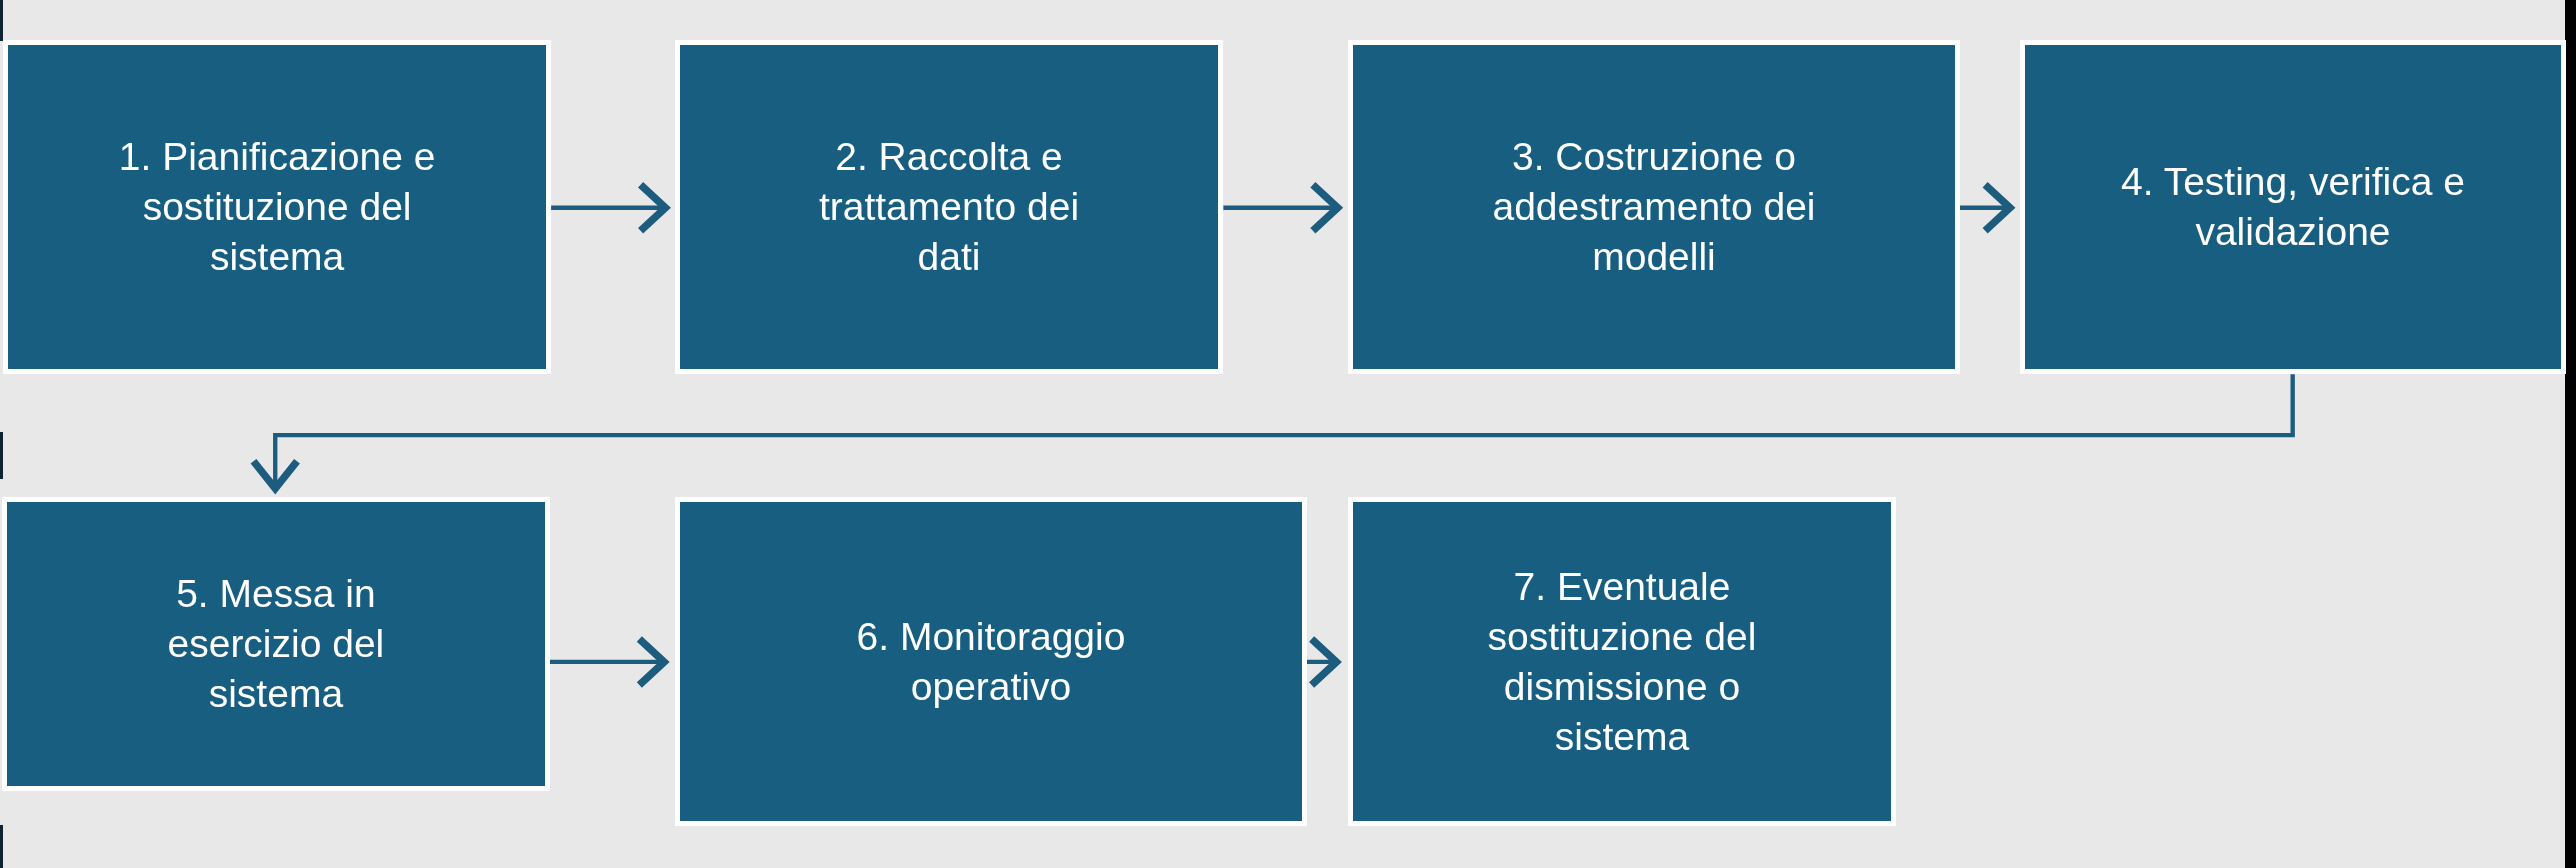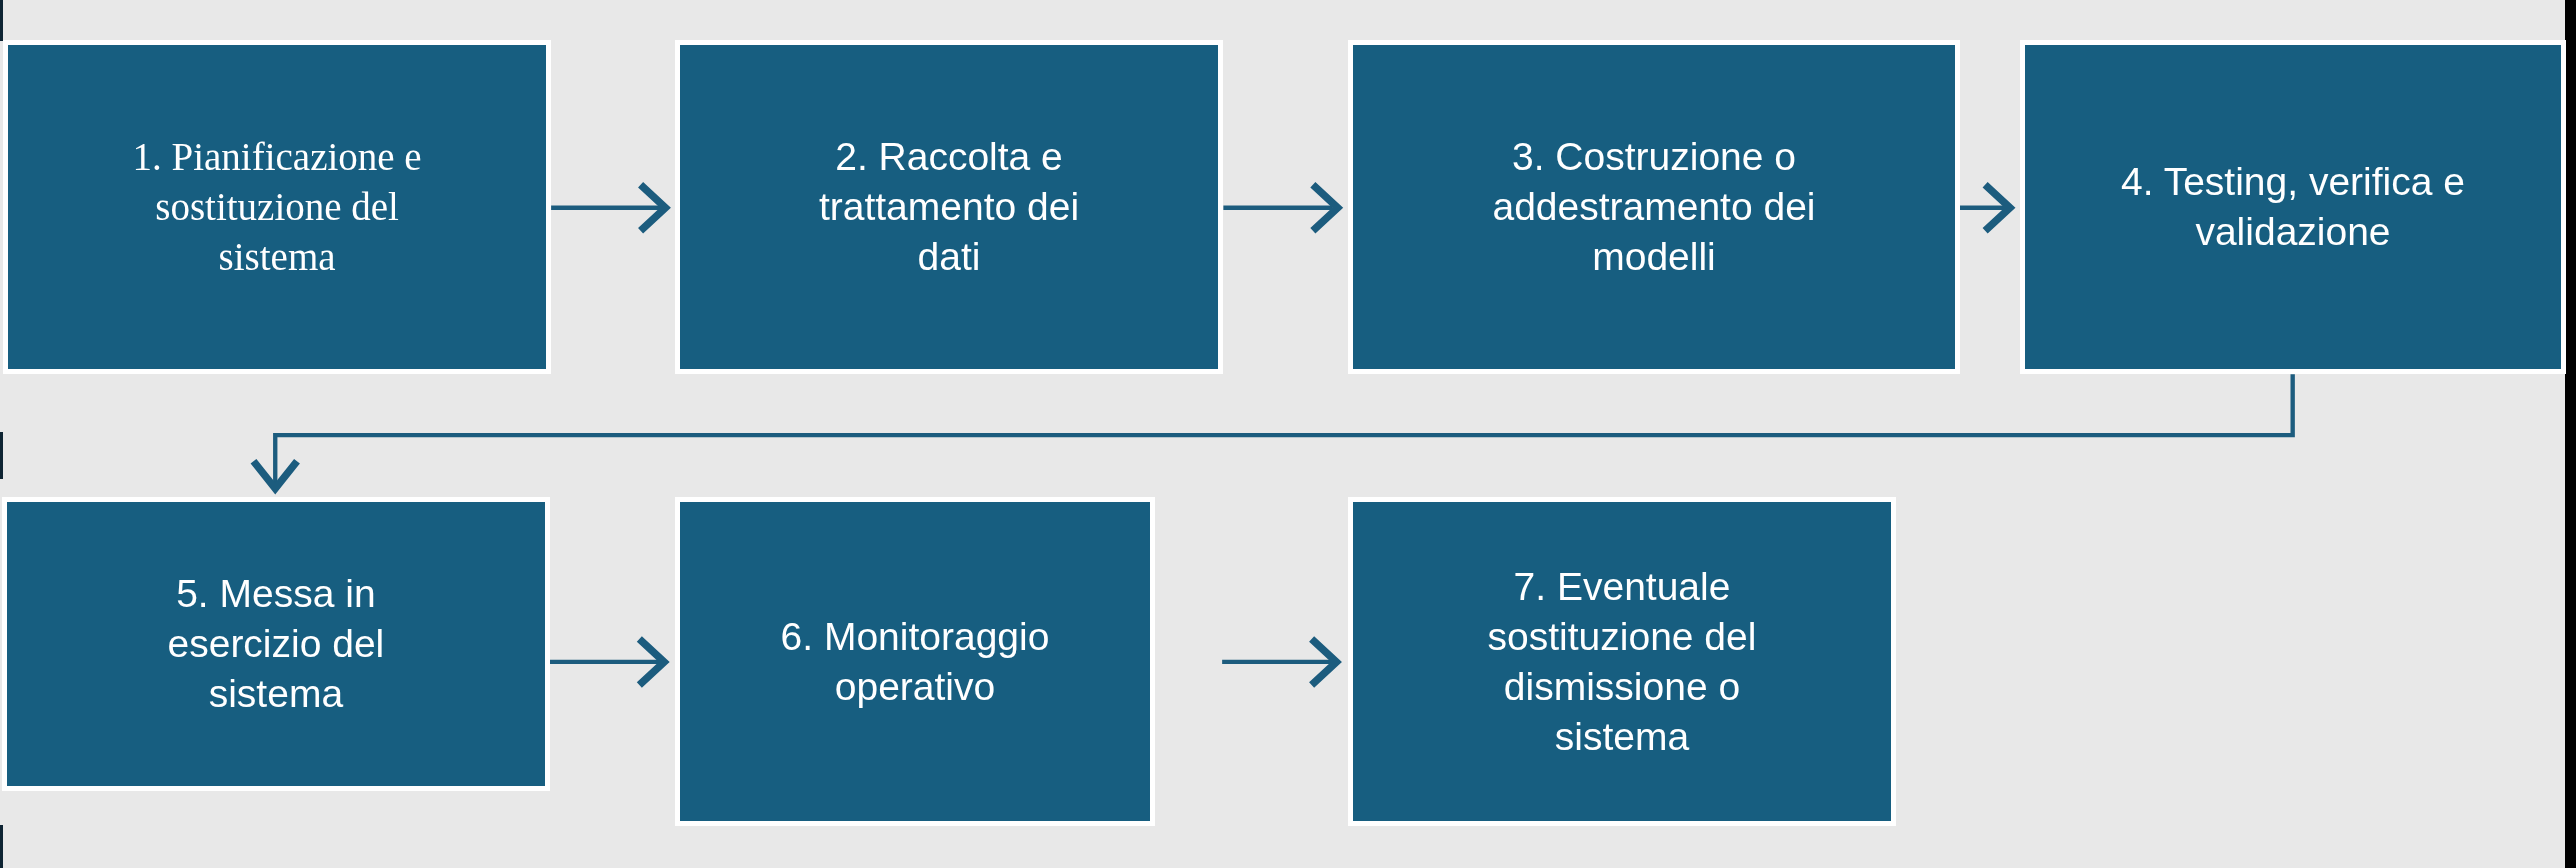--- a/index.html
+++ b/index.html
@@ -28,27 +28,27 @@
     text-align: center;
     font-size: 39px;
     line-height: 50px;
     z-index: 2;
   }
   .flow-box .line {
     display: block;
     white-space: nowrap;
   }
   
-  .box-1 { left: 3.1px;    top: 40px;  width: 548px; height: 334px; font-family: Liberation Serif, serif; }
+  .box-1 { left: 3.1px;    top: 40px;  width: 548px; height: 334px; }
   .box-2 { left: 675px; top: 40px;  width: 548px; height: 334px; }
   .box-3 { left: 1348px; top: 40px;  width: 612px; height: 334px; }
   .box-4 { left: 2020px; top: 40px;  width: 546px; height: 334px; text-align: right; }
   
   .box-5 { left: 1.9px;    top: 497px; width: 548px; height: 294px; }
-  .box-6 { left: 675px; top: 497px; width: 480px; height: 329px; }
+  .box-6 { left: 675px; top: 497px; width: 632px; height: 329px; }
   .box-7 { left: 1348px; top: 497px; width: 548px; height: 329px; }
 
   #connector-layer {
     position: absolute;
     left: 0; top: 0;
     width: 2576px;
     height: 869px;
     z-index: 1;
   }
   .edge-artifact {

